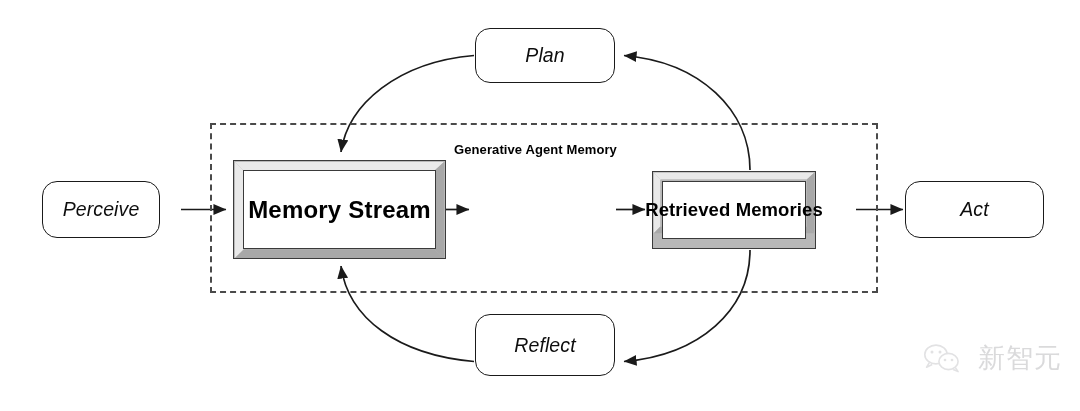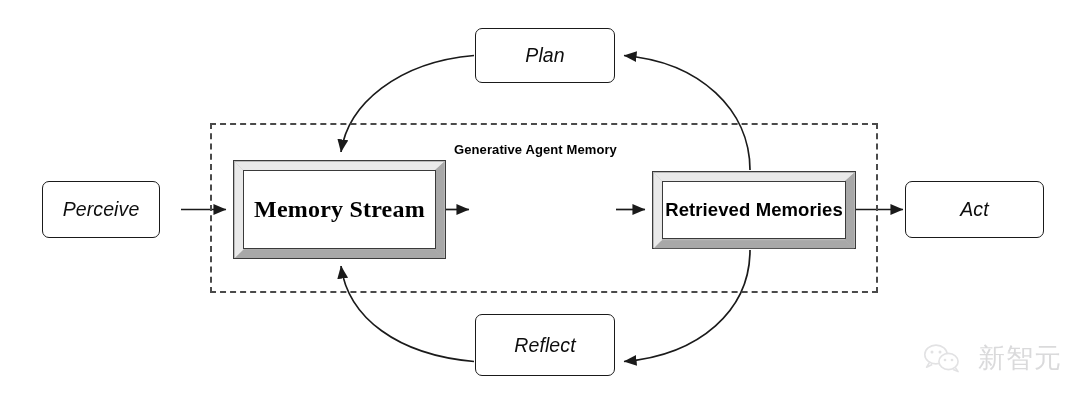--- a/index.html
+++ b/index.html
@@ -25,21 +25,21 @@
     height: 411px;
   }
   #edges { z-index: 1; }
 
   
   .node-round {
     position: absolute;
     box-sizing: border-box;
     background: #ffffff;
     border: 1.6px solid #1a1a1a;
-    border-radius: 7px;
+    border-radius: 15px;
     display: flex;
     align-items: center;
     justify-content: center;
     z-index: 3;
   }
   .node-round .lbl {
     font-style: italic;
     font-size: 19.5px;
     color: #0d0d0d;
     letter-spacing: .1px;
@@ -159,34 +159,34 @@
 
     <g>
       <path d="M474,361.5 C398,355 348,318 341,266" fill="none" stroke="#1a1a1a" stroke-width="1.7" marker-end="url(#ah)"></path>
     </g>
   </svg>
 
   <div class="node-round" id="perceive" style="left:42px; top:181px; width:118px; height:57px;">
     <span class="lbl">Perceive</span>
   </div>
 
-  <div class="node-bevel" id="memory-stream" style="left:233px; top:160px; width:213px; height:99px;font-family:Liberation Serif, serif;">
+  <div class="node-bevel" id="memory-stream" style="left:233px; top:160px; width:213px; height:99px;">
     <svg class="bevel-tl" viewBox="0 0 213 99" preserveAspectRatio="none">
       <polygon points="1,1 212,1 202,10 10,10" fill="#e9e9e9"></polygon>
       <polygon points="1,1 10,10 10,89 1,98" fill="#e9e9e9"></polygon>
       <polygon points="212,1 212,98 202,89 202,10" fill="#a8a8a8"></polygon>
       <polygon points="1,98 10,89 202,89 212,98" fill="#a8a8a8"></polygon>
     </svg>
     <div class="inner">
       <span class="lbl">Memory Stream</span>
     </div>
   </div>
 
 
-  <div class="node-bevel" id="retrieved-memories" style="left:652px; top:171px; width:204px; height:78px;">
+  <div class="node-bevel" id="retrieved-memories" style="left:652px; top:171px; width:164px; height:78px;">
     <svg class="bevel-tl" viewBox="0 0 204 78" preserveAspectRatio="none">
       <polygon points="1,1 203,1 194,9 9,9" fill="#e9e9e9"></polygon>
       <polygon points="1,1 9,9 9,69 1,77" fill="#e9e9e9"></polygon>
       <polygon points="203,1 203,77 194,69 194,9" fill="#a8a8a8"></polygon>
       <polygon points="1,77 9,69 194,69 203,77" fill="#a8a8a8"></polygon>
     </svg>
     <div class="inner">
       <span class="lbl">Retrieved Memories</span>
     </div>
   </div>

